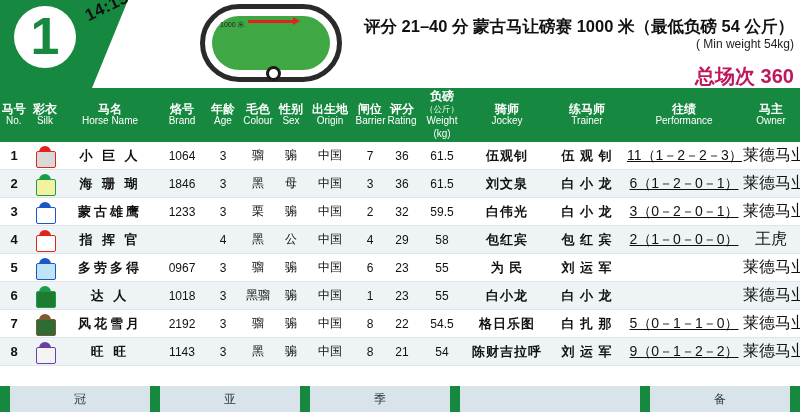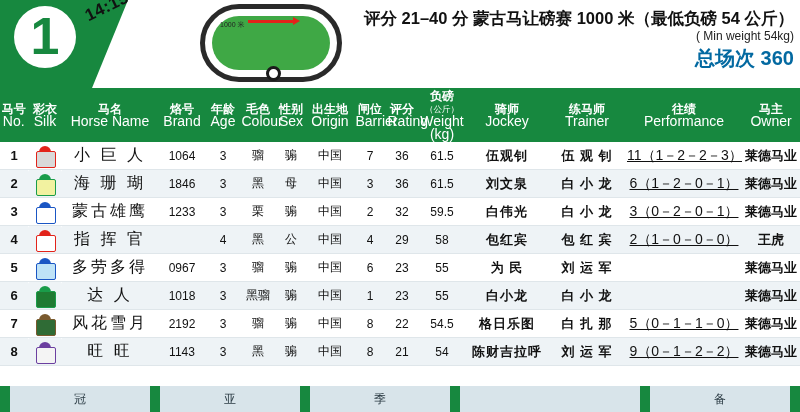--- a/index.html
+++ b/index.html
@@ -48,51 +48,51 @@
     position:absolute;left:48px;top:16px;width:46px;height:3px;background:#e2231a;
   }
   .track-arrow:after{
     content:"";position:absolute;right:-6px;top:-3px;
     border-left:7px solid #e2231a;border-top:4px solid transparent;border-bottom:4px solid transparent;
   }
   .track-dot{
     position:absolute;left:66px;top:62px;width:9px;height:9px;border-radius:50%;
     background:#ffffff;border:3px solid #1b1b1b;
   }
-  .hdr-text{position:absolute;left:360px;top:8px;right:6px;text-align:right;}
+  .hdr-text{position:absolute;left:360px;top:16px;right:6px;text-align:right;}
   .hdr-cn{font-size:16.5px;font-weight:bold;color:#111;line-height:20px;}
   .hdr-en{font-size:13px;color:#222;line-height:17px;}
   .hdr-en2{font-size:12px;color:#222;line-height:16px;}
   .hdr-total{
-    font-size:20px;font-weight:bold;color:#0369a1;line-height:24px;margin-top:2px;
+    font-size:20px;font-weight:bold;color:#be185d;line-height:24px;margin-top:12px;
   }
 
   
   table{border-collapse:collapse;width:800px;table-layout:fixed;}
   thead th{
     background:#17883f;color:#ffffff;font-size:11px;font-weight:bold;
     padding:2px 1px;line-height:12.5px;vertical-align:middle;
     border-right:1px solid #17883f;
   }
   th .cn{font-size:12px;display:block;letter-spacing:0px;}
-  th .en{font-size:14px;display:block;font-weight:normal;}
+  th .en{font-size:10px;display:block;font-weight:normal;}
   th .small{font-size:8.5px;display:block;font-weight:normal;}
 
   tbody td{
     font-size:13px;color:#111;text-align:center;
     height:27px;padding:0 1px;border-bottom:1px solid #dfe6ea;
     white-space:nowrap;overflow:hidden;
   }
   tbody tr.odd td{background:#ffffff;}
   tbody tr.even td{background:#eef3f6;}
   td.num{font-size:13px;font-weight:bold;}
-  td.horse{font-size:16px;font-weight:normal;letter-spacing:3px;margin-top:24px;}
+  td.horse{font-size:13px;font-weight:bold;letter-spacing:3px;margin-top:24px;}
   td.jockey,td.trainer{font-size:13px;font-weight:bold;letter-spacing:1px;}
   td.perf{font-size:14px;text-decoration:underline;}
-  td.owner{font-size:13px;font-weight:bold;}
+  td.owner{font-size:16px;}
   td.small{font-size:12px;}
 
   .silk{
     width:22px;height:20px;margin:0 auto;position:relative;border-radius:2px;
   }
   .silk .cap{position:absolute;left:5px;top:0;width:12px;height:6px;border-radius:6px 6px 0 0;}
   .silk .body{position:absolute;left:2px;top:5px;width:18px;height:15px;border-radius:2px;}
 
   
   .footer{position:absolute;left:0;bottom:0;width:800px;height:26px;background:#d8e4ea;}

